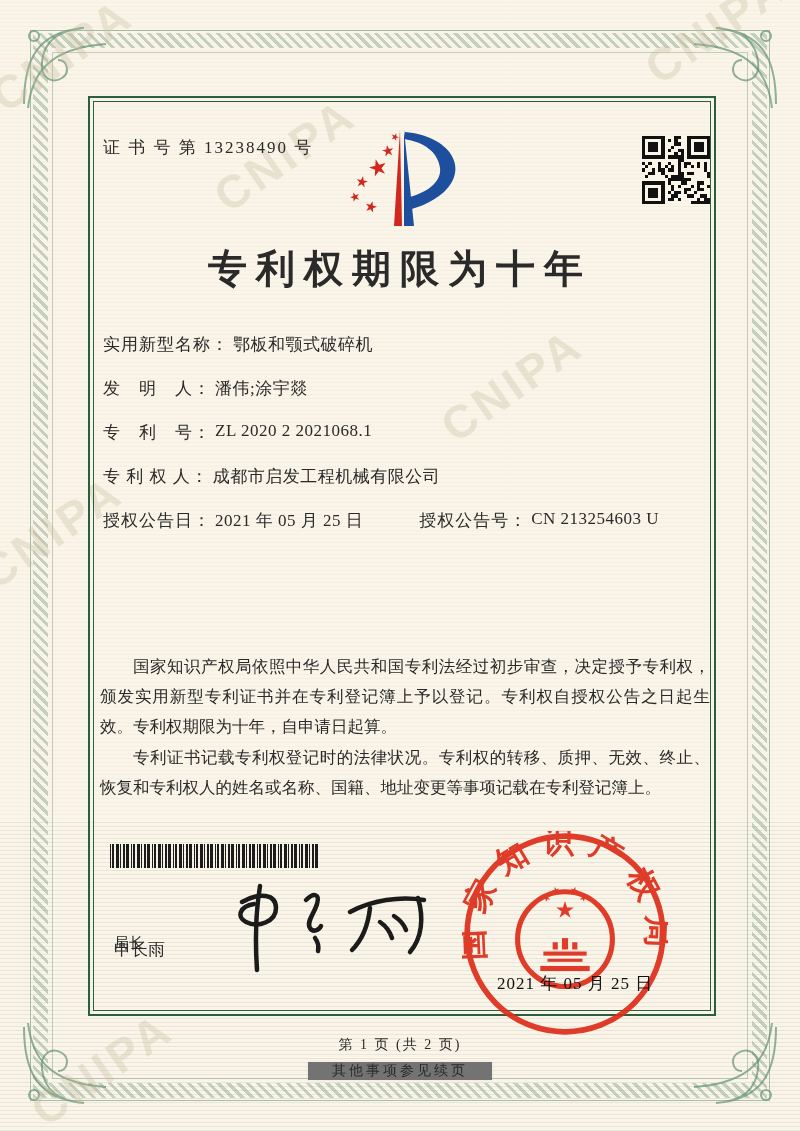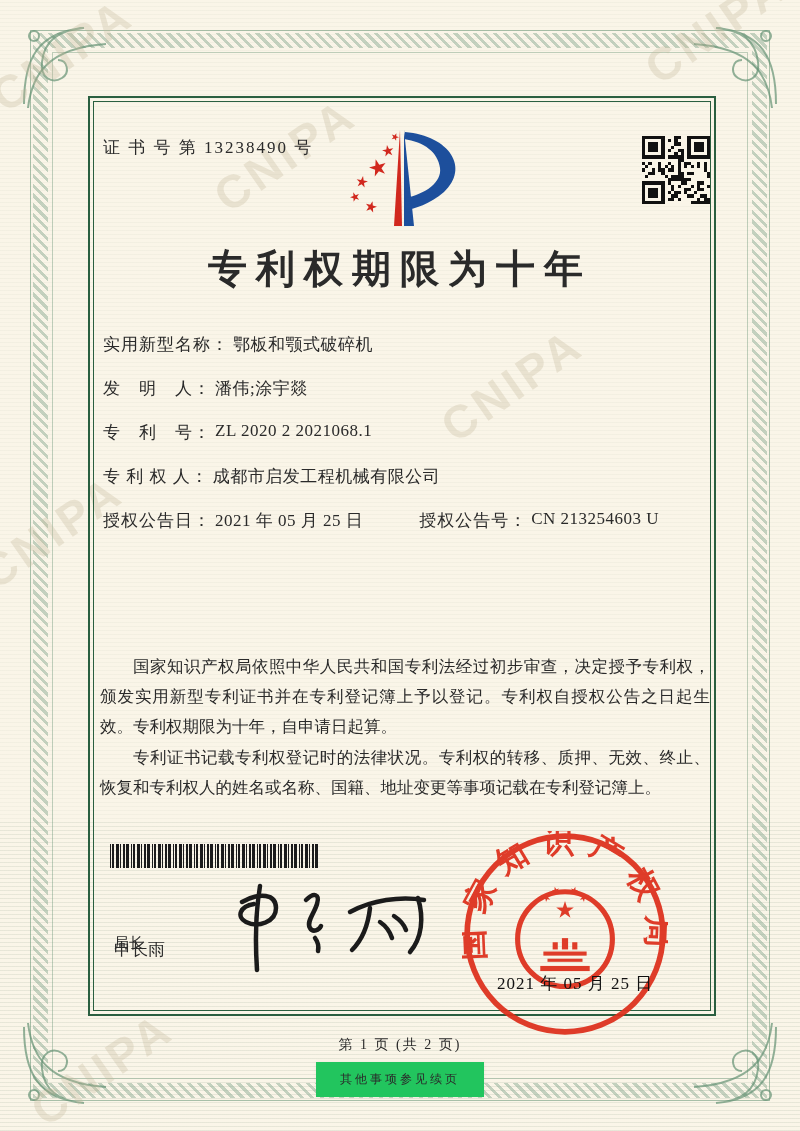--- a/index.html
+++ b/index.html
@@ -58,21 +58,21 @@
     font-family:Liberation Sans, sans-serif;}
   .sig-script{position:absolute;left:222px;top:878px;width:215px;height:100px;}
   
   .seal{position:absolute;left:462px;top:831px;width:206px;height:206px;opacity:.93;}
   .seal-date{position:absolute;left:497px;top:972px;width:160px;font-size:17px;
     color:#101010;letter-spacing:1px;font-weight:500;}
   
   .page-info{position:absolute;left:0;top:1028px;width:100%;text-align:center;
     font-size:14px;letter-spacing:2px;margin-top:8px;}
   .note-box{position:absolute;left:50%;top:1062px;transform:translateX(-50%);
-    background:#22c55e;padding:9px 24px;font-size:12px;letter-spacing:3px;
+    background:#737373;padding:0 24px;font-size:14px;letter-spacing:3px;
     box-shadow:0 0 4px rgba(0,0,0,.06);}
 </style>
 </head>
 <body>
 
 <div class="page">
 
   <div class="waves"></div>
   <div class="waves-strong"></div>
 

